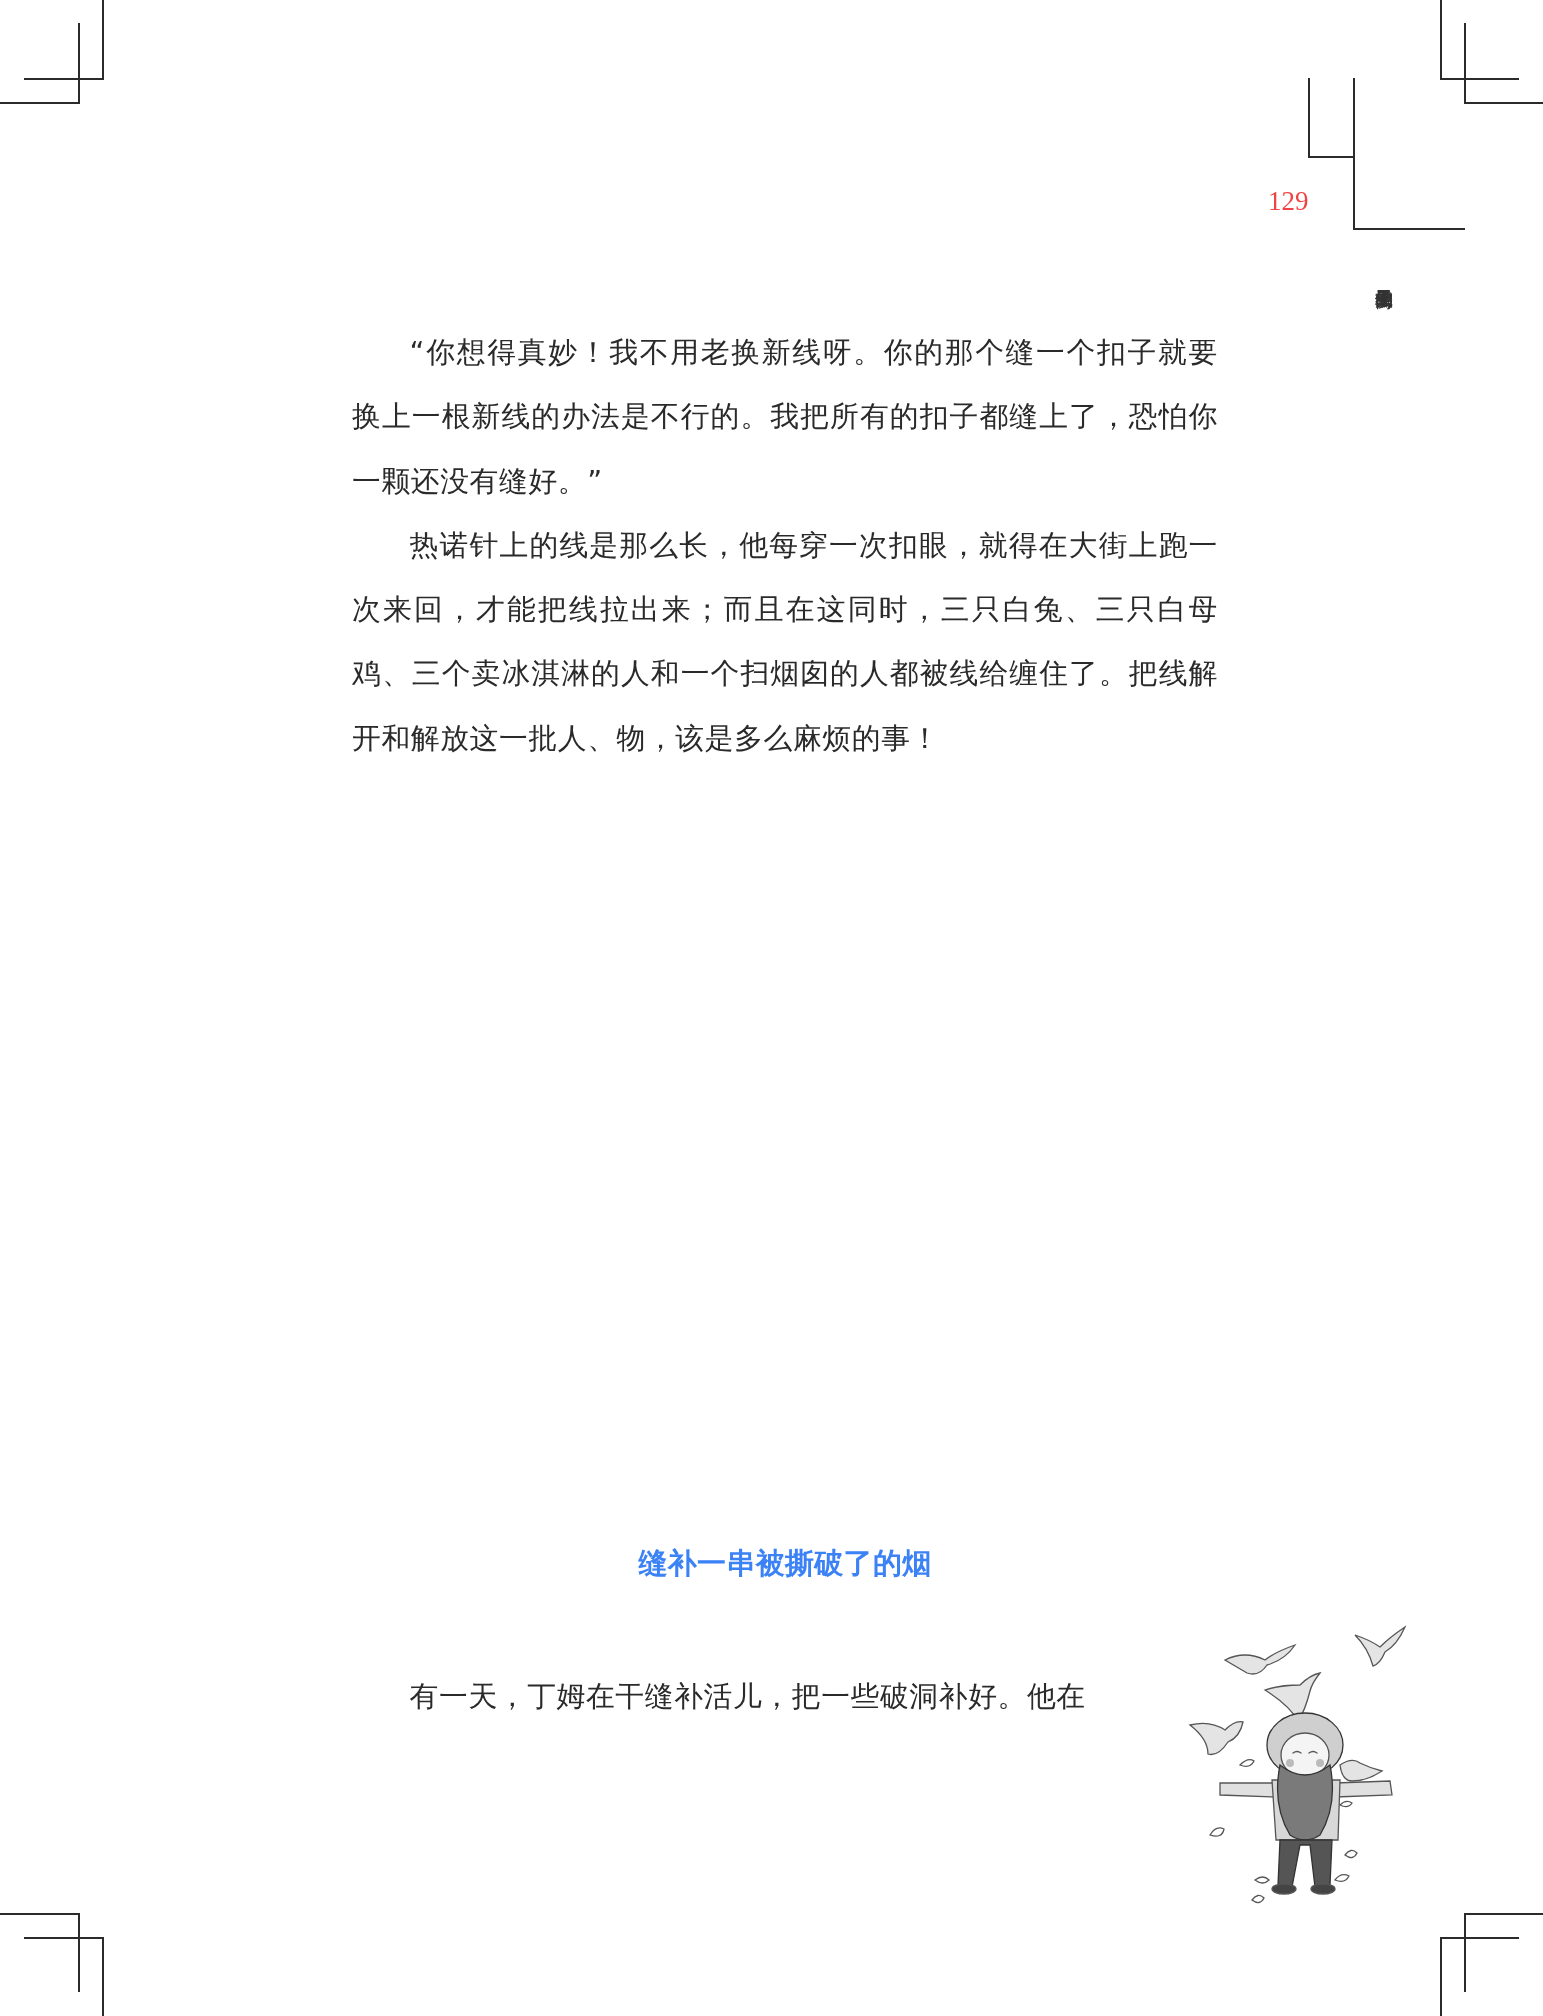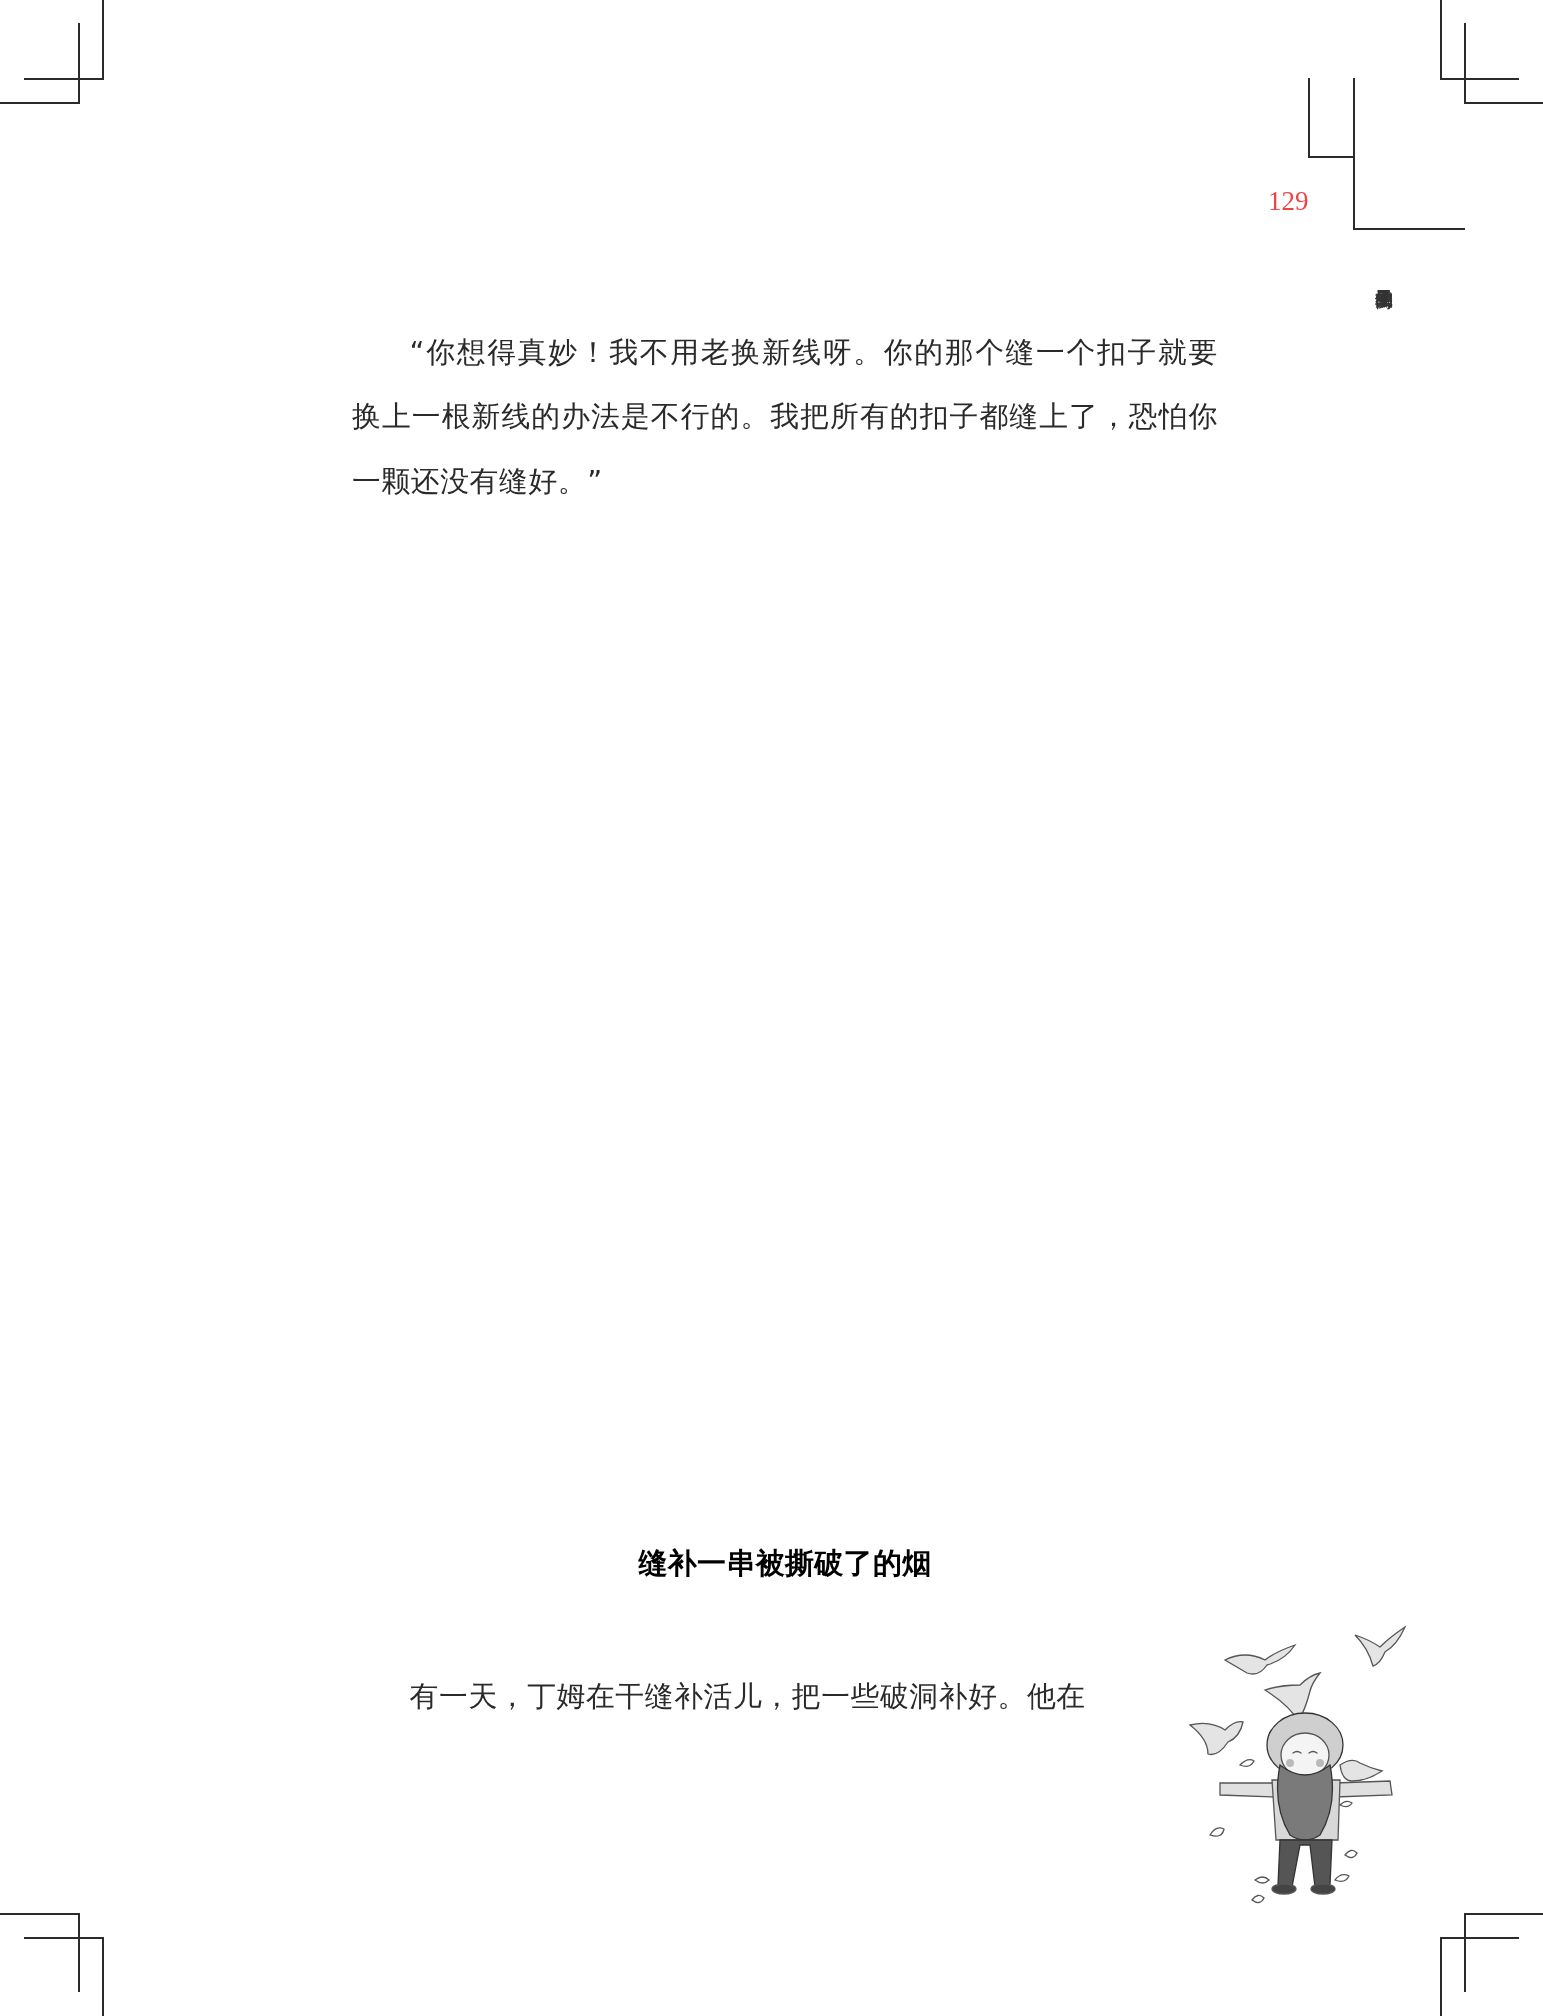--- a/index.html
+++ b/index.html
@@ -20,21 +20,21 @@
     writing-mode: vertical-rl; text-orientation: upright; letter-spacing: 0px;
   }
   .body-text {
     position: absolute; left: 352px; top: 320px; width: 866px;
     font-size: 28.8px; line-height: 64.3px; color: #2a2a2a;
     text-align: justify; letter-spacing: 0.6px;
   }
   .body-text p { margin: 0; text-indent: 2em; }
   .section-title {
     position: absolute; left: 352px; top: 1544px; width: 866px;
-    text-align: center; font-size: 29px; font-weight: bold; color: #000000;
+    text-align: center; font-size: 29px; font-weight: bold; color: #3b82f6;
     letter-spacing: 0.3px;
   }
   .section-body {
     position: absolute; left: 352px; top: 1664px; width: 866px;
     font-size: 28.8px; line-height: 64px; letter-spacing: 0.6px;
   }
   .section-body p { margin: 0; text-indent: 2em; }
   .illustration { position: absolute; left: 1180px; top: 1605px; width: 250px; height: 330px; }
 </style>
 </head>
@@ -63,20 +63,21 @@
 <div class="mark" style="left:1464px;top:1913px;width:79px;height:2px;"></div>
 <div class="mark" style="left:1464px;top:1913px;width:2px;height:79px;"></div>
 <div class="mark" style="left:1440px;top:1937px;width:79px;height:2px;"></div>
 <div class="mark" style="left:1440px;top:1937px;width:2px;height:79px;"></div>
 
 <div class="page-number">129</div>
 <div class="running-head">做在大胡子里的鸟窝</div>
 
 <div class="body-text">
   <p>“你想得真妙！我不用老换新线呀。你的那个缝一个扣子就要换上一根新线的办法是不行的。我把所有的扣子都缝上了，恐怕你一颗还没有缝好。”</p>
+  <p>热诺针上的线是那么长，他每穿一次扣眼，就得在大街上跑一次来回，才能把线拉出来；而且在这同时，三只白兔、三只白母鸡、三个卖冰淇淋的人和一个扫烟囱的人都被线给缠住了。把线解开和解放这一批人、物，该是多么麻烦的事！</p>
 </div>
 
 <div class="section-title">缝补一串被撕破了的烟</div>
 
 <div class="section-body">
   <p>有一天，丁姆在干缝补活儿，把一些破洞补好。他在</p>
 </div>
 
 <svg class="illustration" viewBox="0 0 250 330" xmlns="http://www.w3.org/2000/svg">
   <g fill="none" stroke="#555" stroke-width="1.3" stroke-linecap="round">

